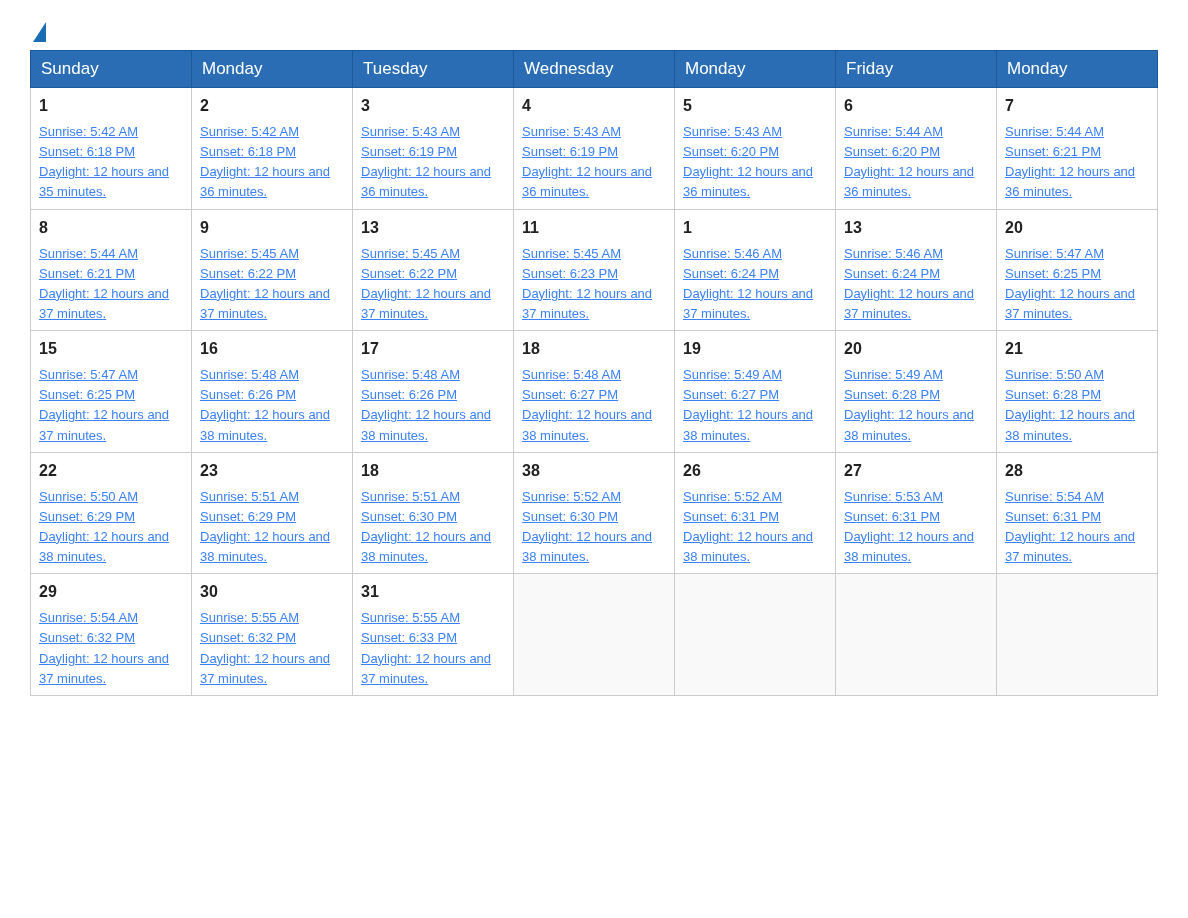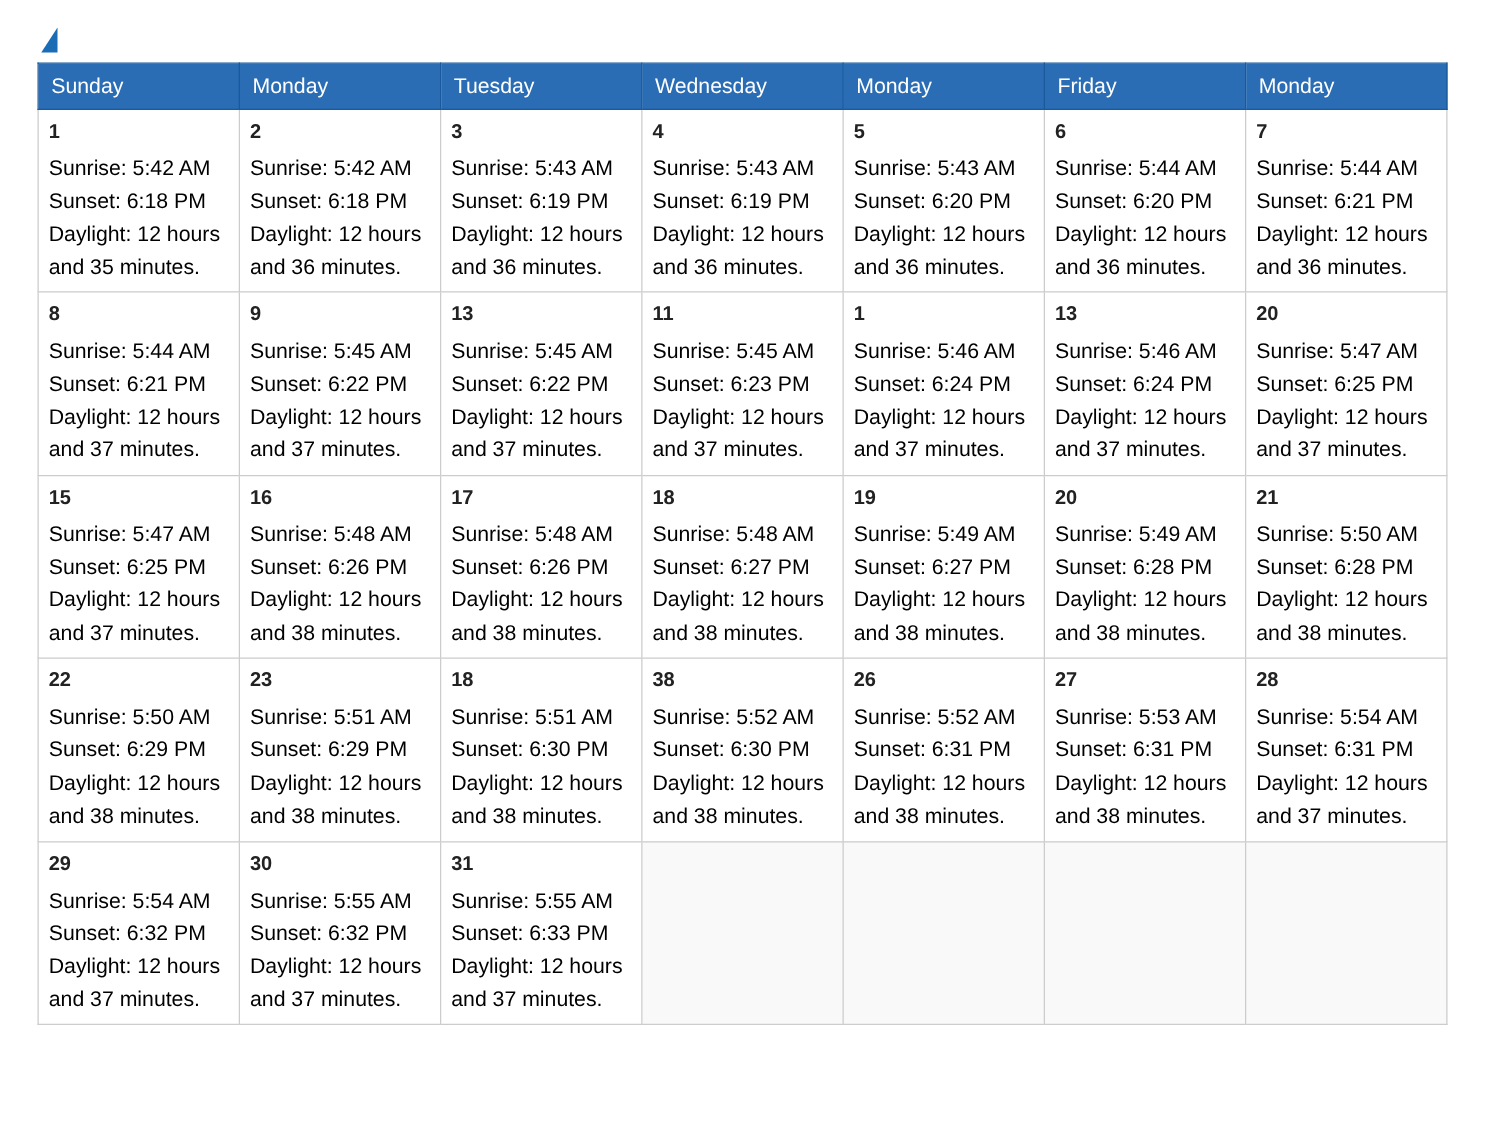--- a/index.html
+++ b/index.html
@@ -54,23 +54,24 @@
       font-size: 13px;
       line-height: 1.5;
     }
     .day-number {
       font-size: 16px;
       font-weight: bold;
       margin-bottom: 4px;
       display: block;
     }
     .day-info {
-      color: #000000;
-      font-size: 17px;
+      color: #3b82f6;
+      font-size: 13px;
       line-height: 1.55;
+      text-decoration: underline;
     }
     .empty-cell {
       background: #f9f9f9;
     }
     .row-divider td {
       border-top: 2px solid #2a6db5;
     }
     .logo-wrapper {
       display: flex;
       align-items: center;

